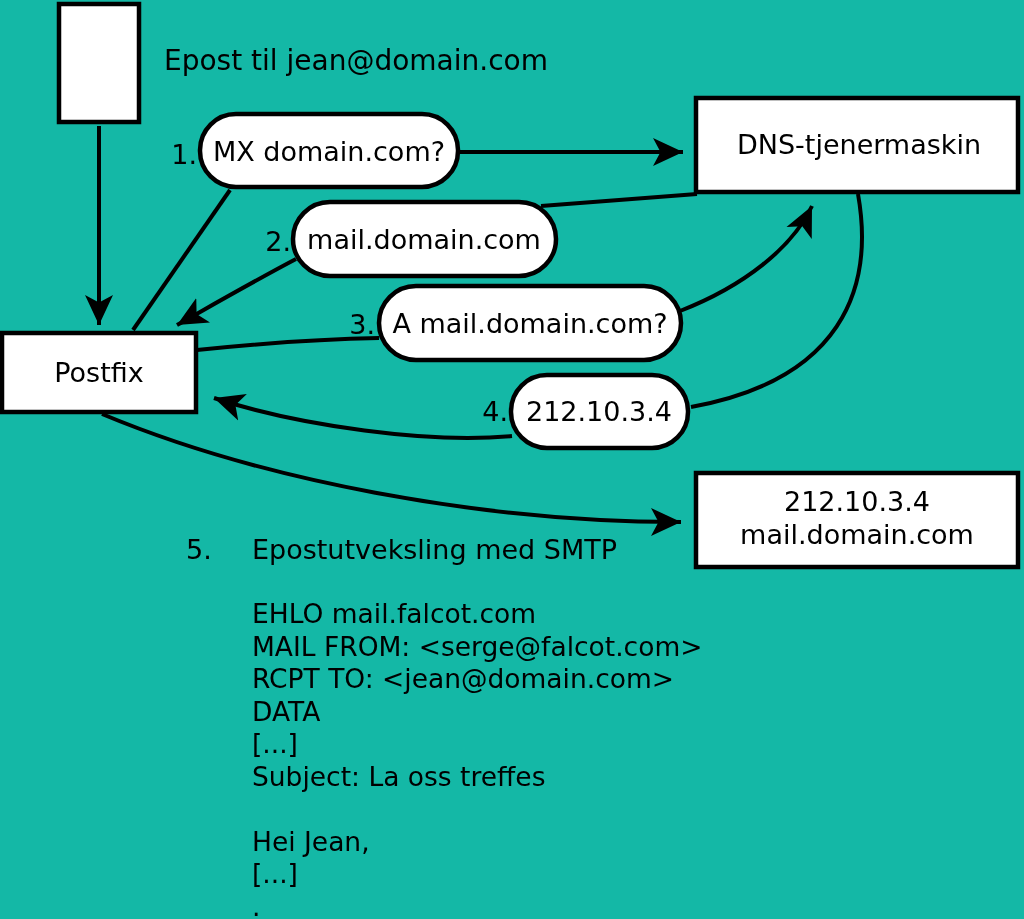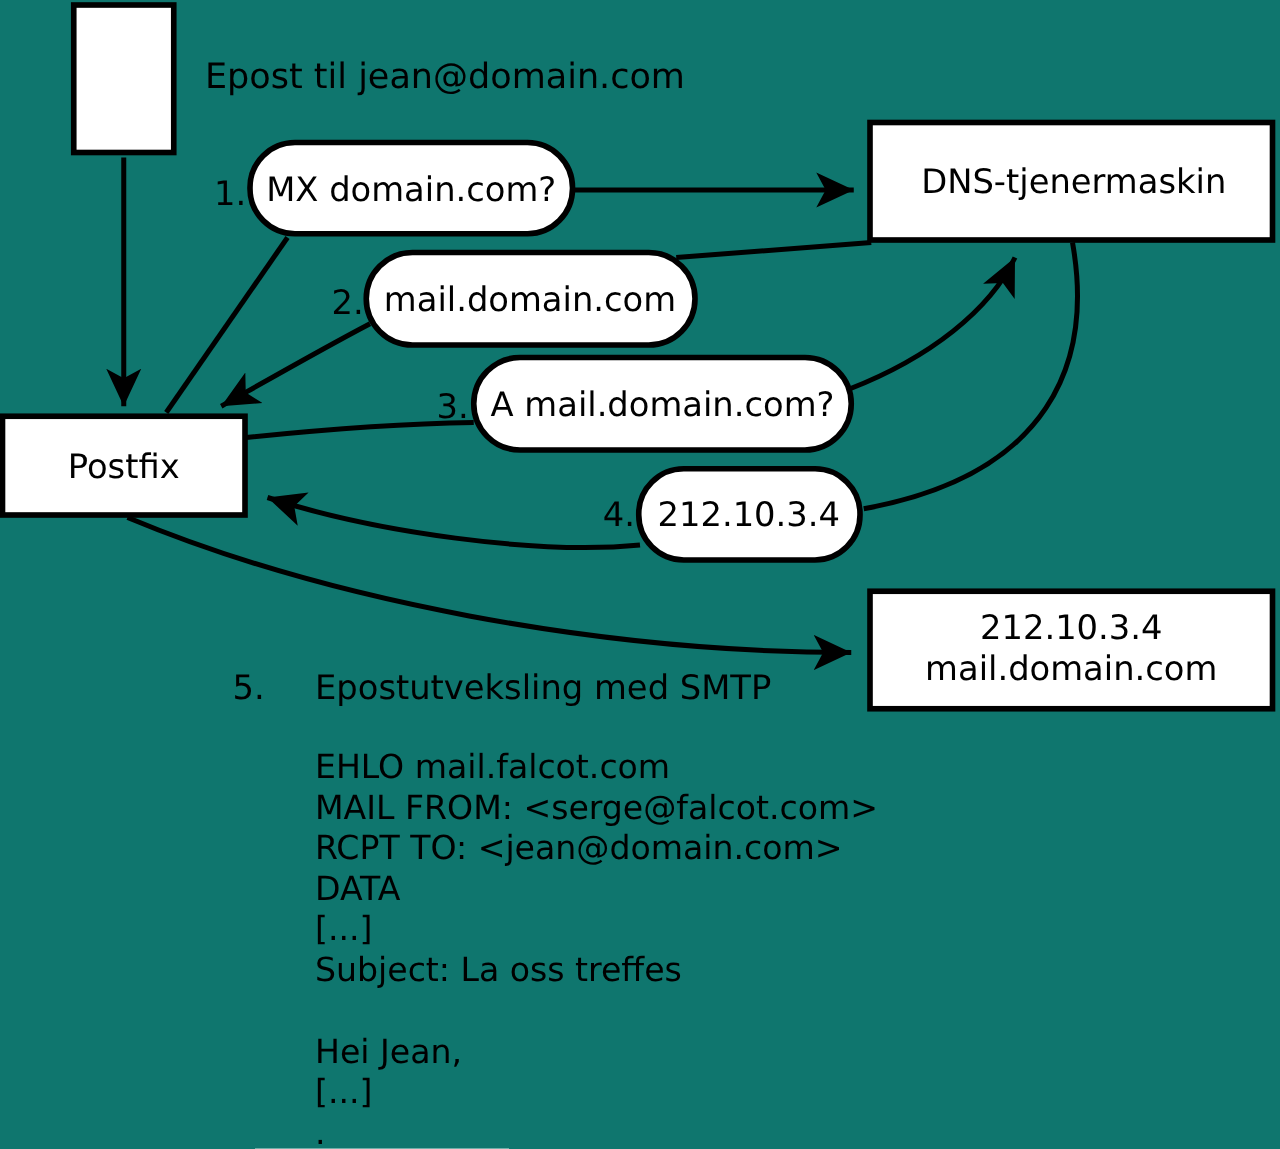--- a/index.html
+++ b/index.html
@@ -8,21 +8,21 @@
     background: #ffffff;
     width: 1024px;
     height: 919px;
     overflow: hidden;
     font-family: "DejaVu Sans", sans-serif;
   }
   .stage {
     position: relative;
     width: 1024px;
     height: 919px;
-    background: #0f766e;
+    background: #14b8a6;
   }
   svg { position: absolute; left: 0; top: 0; }
   .box {
     fill: #ffffff;
     stroke: #000000;
     stroke-width: 4.5;
   }
   .pill {
     fill: #ffffff;
     stroke: #000000;

